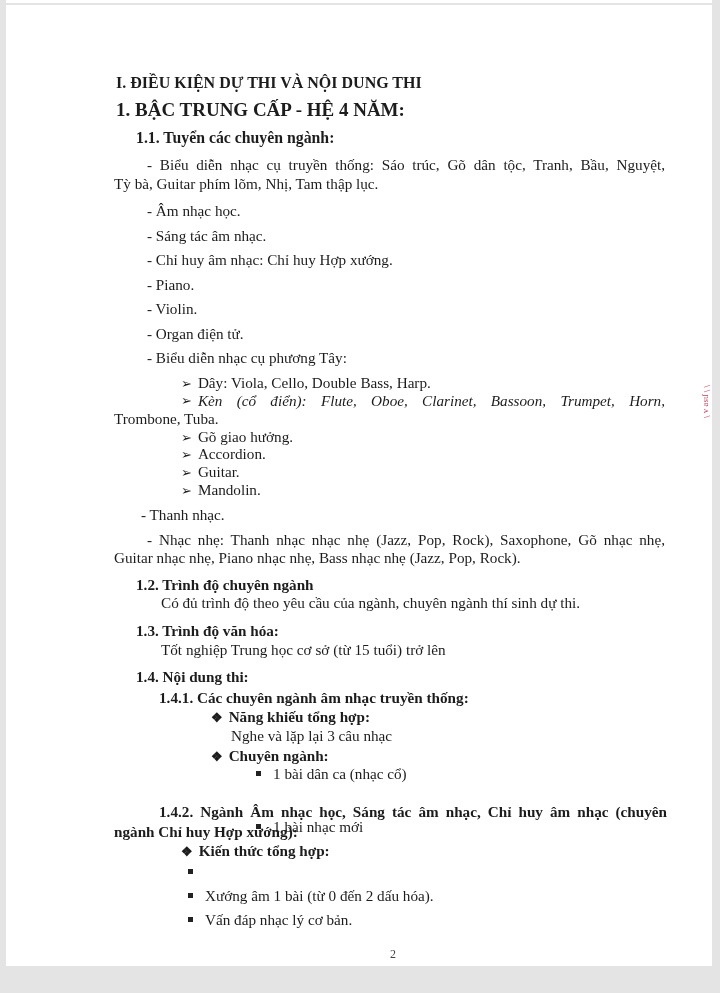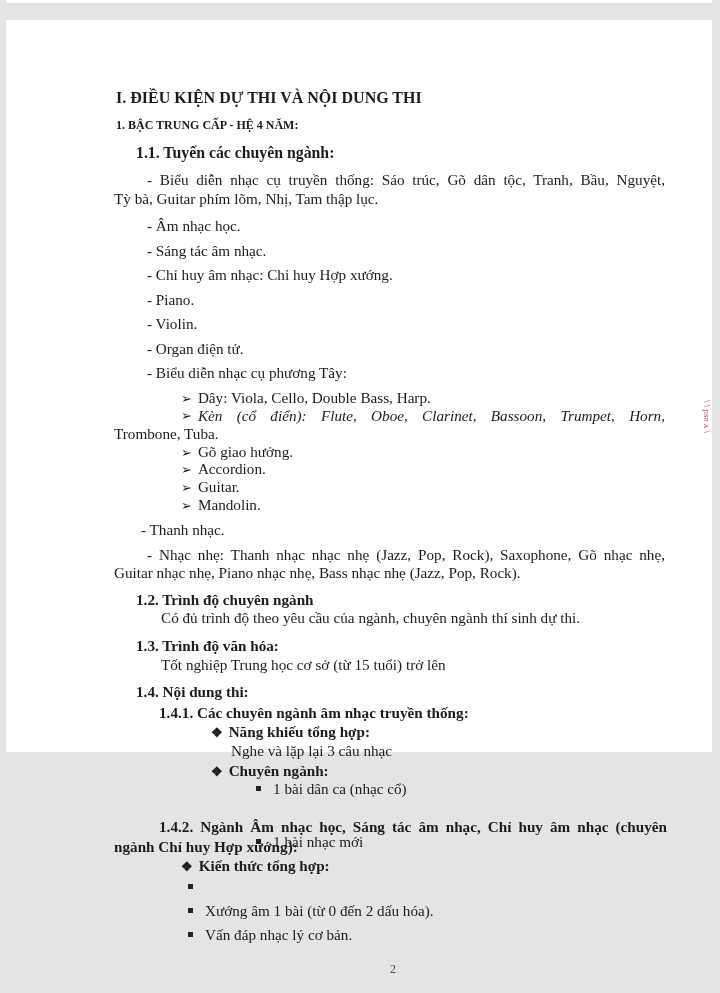--- a/index.html
+++ b/index.html
@@ -19,23 +19,23 @@
       position: absolute;
       left: 6px;
       top: 0;
       width: 706px;
       height: 3px;
       background: #ffffff;
     }
     .page {
       position: absolute;
       left: 6px;
-      top: 20px;
+      top: 5px;
       width: 706px;
-      height: 732px;
+      height: 961px;
       background: #ffffff;
     }
     .line {
       position: absolute;
       white-space: nowrap;
       font-size: 15.2px;
       line-height: 18px;
     }
     .b { font-weight: bold; }
     .marker {
@@ -72,21 +72,21 @@
     }
   </style>
 </head>
 <body>
 
 <div class="prev-page-sliver"></div>
 
 <div class="page">
 
   <div class="line b" style="left:110px; top:69px; font-size:16px;">I. ĐIỀU KIỆN DỰ THI VÀ NỘI DUNG THI</div>
-  <div class="line b" style="left:110px; top:96px; font-size:12px;">1.  BẬC TRUNG CẤP - HỆ 4 NĂM:</div>
+  <div class="line b" style="left:110px; top:96px; font-size:19px;">1.  BẬC TRUNG CẤP - HỆ 4 NĂM:</div>
 
   <div class="line b" style="left:130px; top:124px; font-size:15.8px;">1.1. Tuyển các chuyên ngành:</div>
 
   <div class="line" style="left:141px; top:151px; width:518px; text-align-last:justify; text-align:justify; white-space:normal;">- Biểu diễn nhạc cụ truyền thống: Sáo trúc, Gõ dân tộc, Tranh, Bầu, Nguyệt,</div>
   <div class="line" style="left:108px; top:170px;">Tỳ bà, Guitar phím lõm, Nhị, Tam thập lục.</div>
 
   <div class="line" style="left:141px; top:197px;">- Âm nhạc học.</div>
   <div class="line" style="left:141px; top:222px;">- Sáng tác âm nhạc.</div>
   <div class="line" style="left:141px; top:246px;text-align:right;">- Chỉ huy âm nhạc: Chỉ huy Hợp xướng.</div>
   <div class="line" style="left:141px; top:271px;">- Piano.</div>

